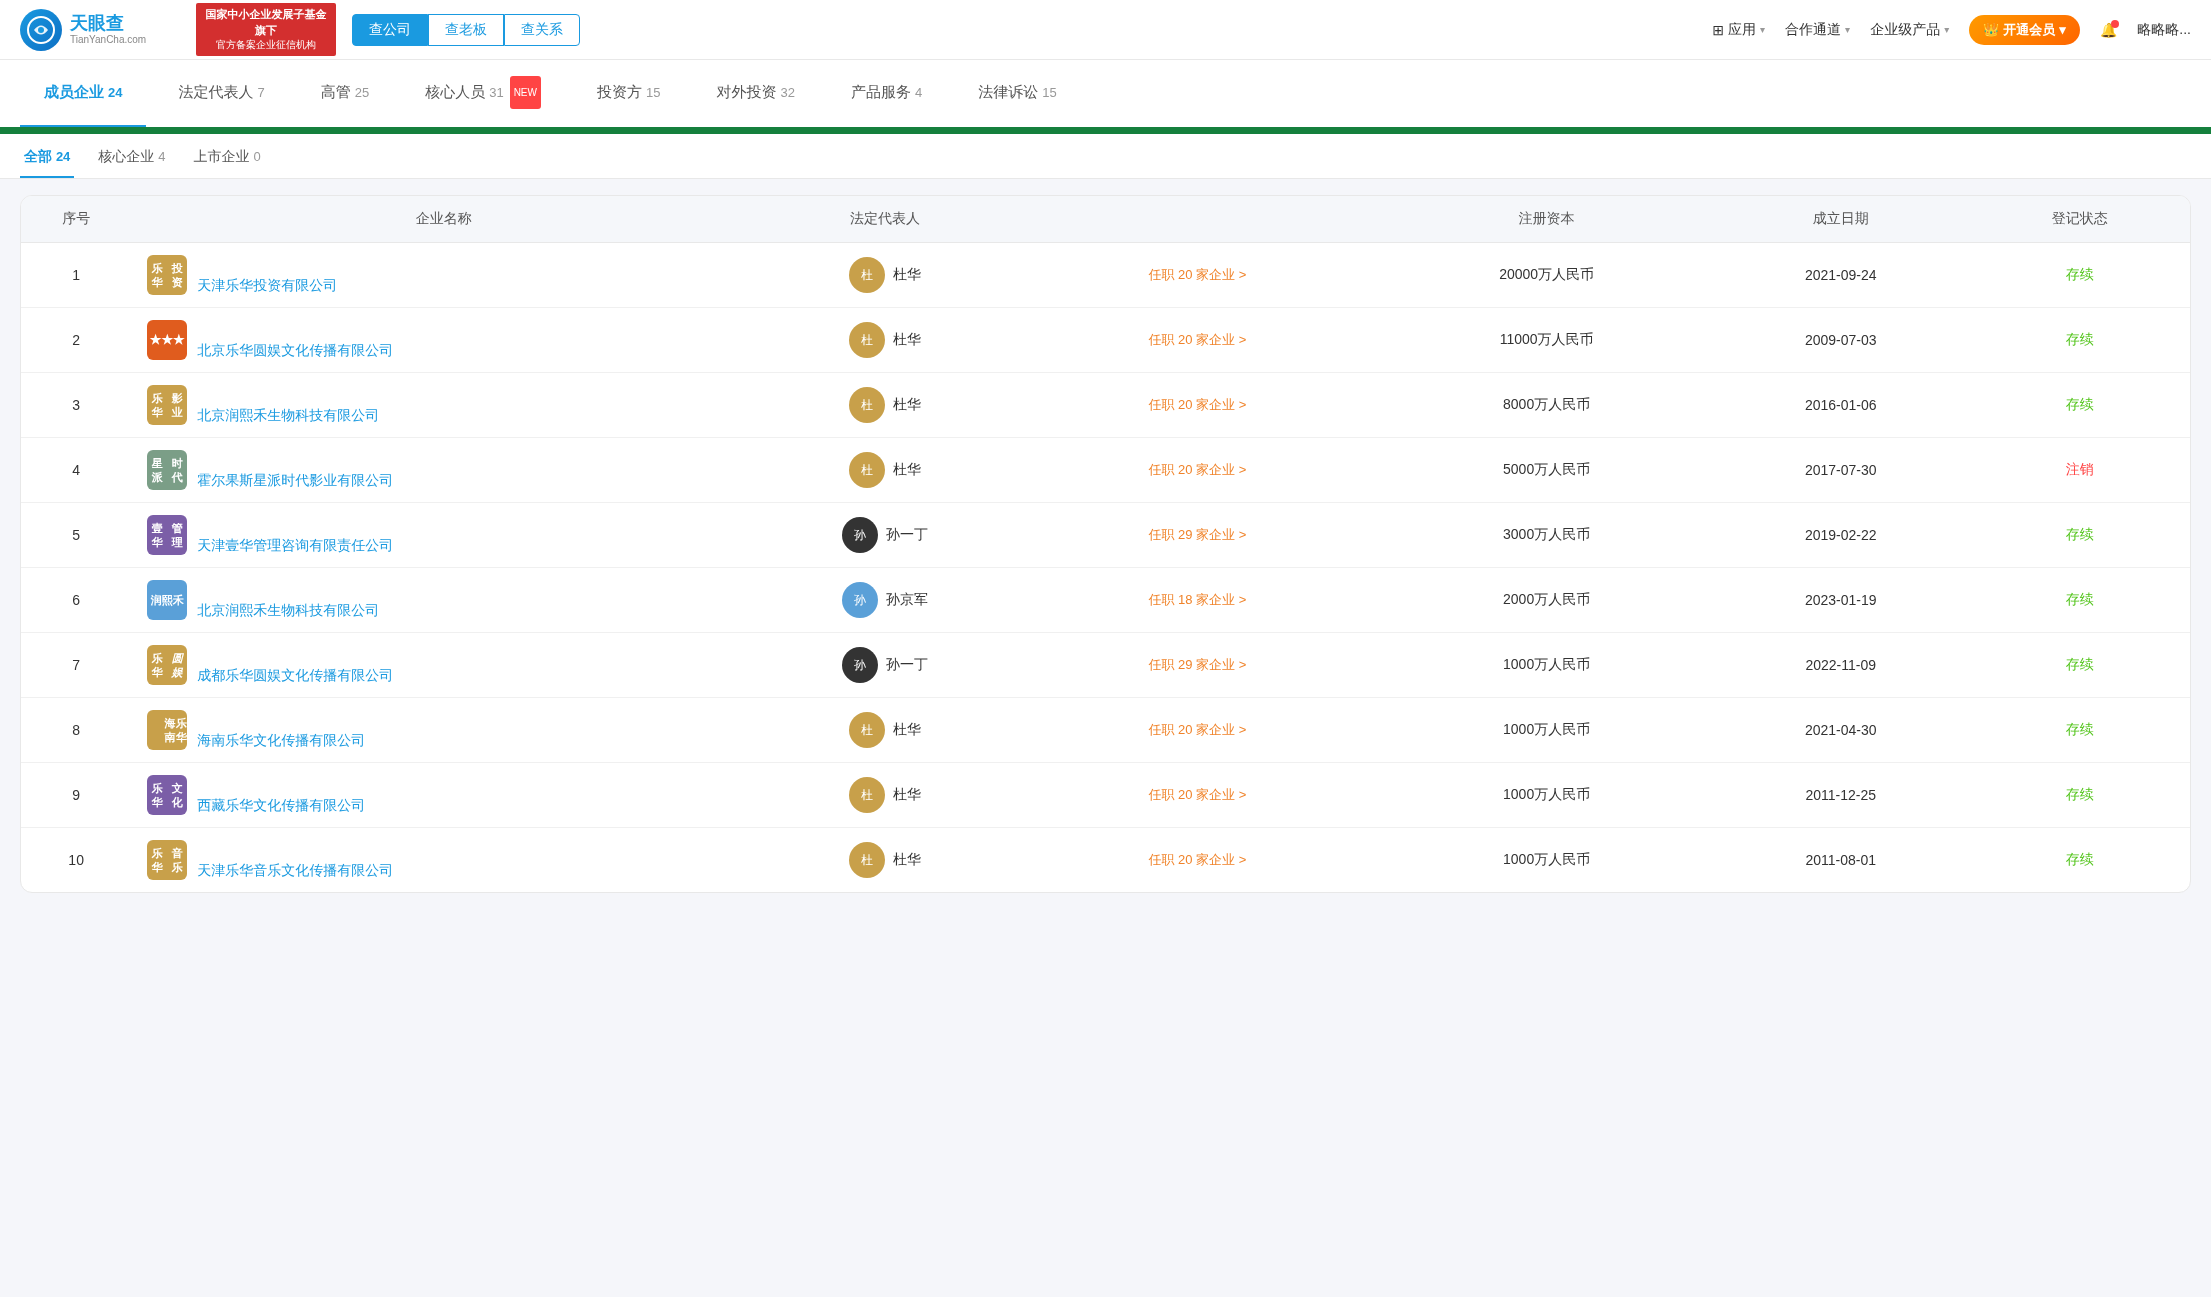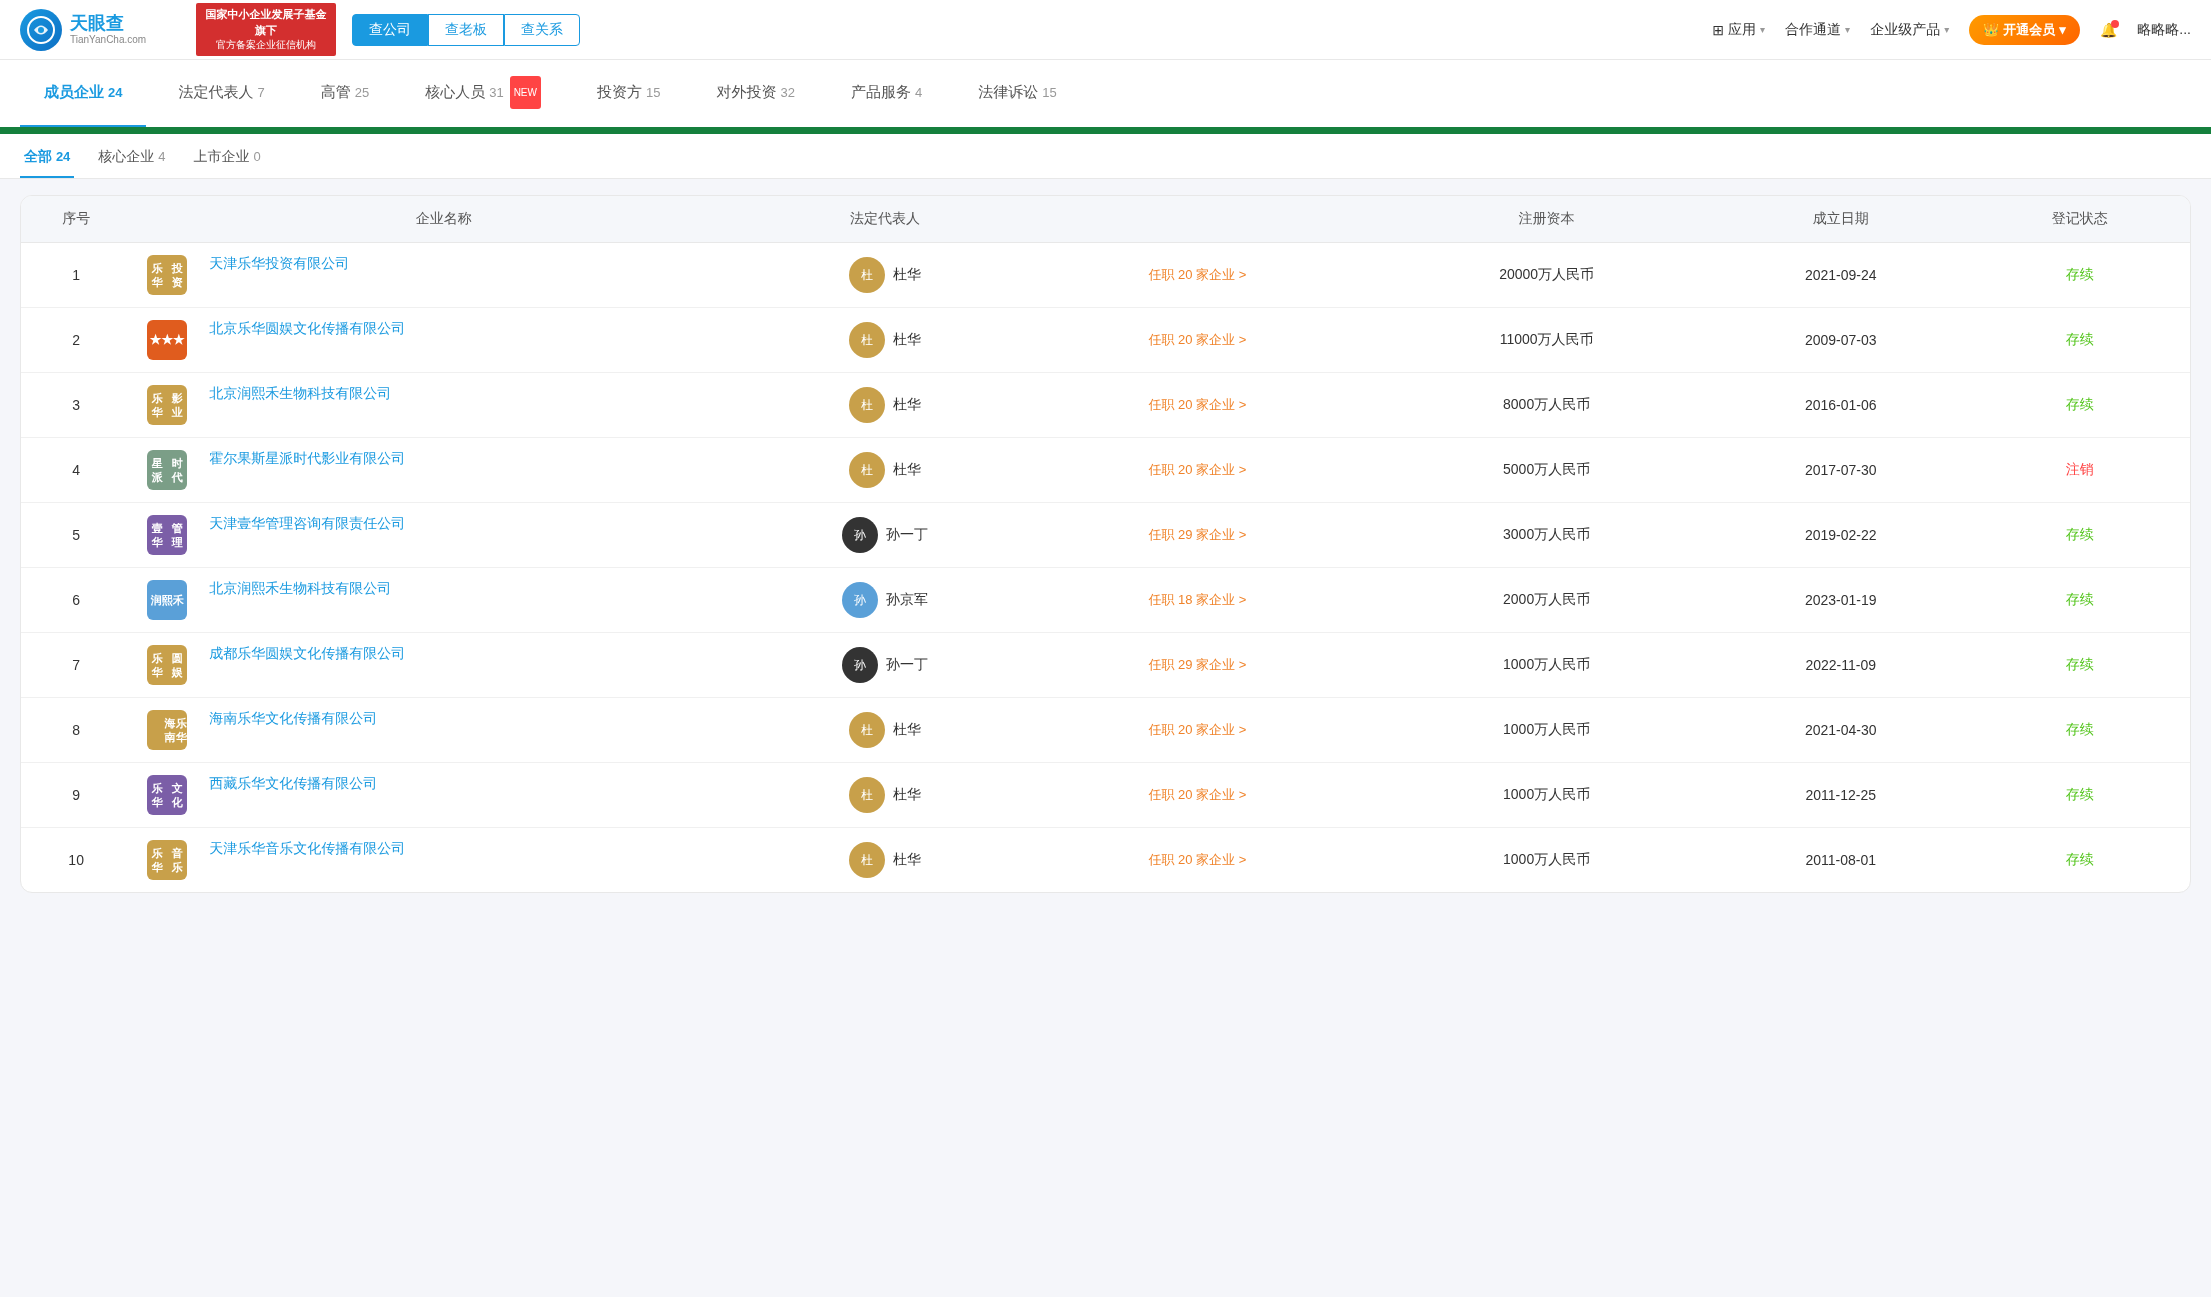--- a/index.html
+++ b/index.html
@@ -53,21 +53,21 @@
     
     .table-container { background: #fff; margin: 16px 20px; border-radius: 12px; border: 1px solid #e8e8e8; overflow: hidden; }
     table { width: 100%; border-collapse: collapse; }
     thead tr { background: #f5f7fa; }
     thead th { padding: 14px 16px; font-size: 14px; color: #555; font-weight: 500; text-align: center; border-bottom: 1px solid #e8e8e8; }
     tbody tr { border-bottom: 1px solid #f0f0f0; }
     tbody tr:last-child { border-bottom: none; }
     tbody td { padding: 12px 16px; font-size: 14px; text-align: center; vertical-align: middle; }
     .td-left { text-align: left; }
 
-    .company-cell { display: flex; align-items: flex-start; gap: 22px; }
+    .company-cell { display: flex; align-items: flex-end; gap: 10px; }
     .company-logo { width: 40px; height: 40px; border-radius: 6px; display: flex; align-items: center; justify-content: center; font-size: 11px; color: #fff; font-weight: bold; line-height: 1.2; text-align: center; flex-shrink: 0; }
     .company-name { color: #1a9ae0; cursor: pointer; font-size: 14px; }
 
     .rep-cell { display: flex; align-items: center; gap: 8px; justify-content: center; }
     .rep-avatar { width: 36px; height: 36px; border-radius: 50%; overflow: hidden; background: #ddd; flex-shrink: 0; display: flex; align-items: center; justify-content: center; font-size: 12px; color: #fff; }
     .rep-name { font-size: 14px; color: #333; }
 
     .job-link { color: #f0832a; font-size: 13px; cursor: pointer; white-space: nowrap; }
 
     .status-active { color: #52c41a; font-weight: 500; }
@@ -347,21 +347,21 @@
     <td>2000万人民币</td>
     <td>2023-01-19</td>
     <td><span class="status-active">存续</span></td>
   </tr>
         <tr>
     <td>7</td>
     <td class="td-left">
       <div class="company-cell">
         <div class="company-logo" style="background:#c8a04a;">
                 <span style="display:block;font-size:11px;line-height:1.3;">乐华</span>
-                <span style="display:block;font-size:11px;line-height:1.3;">圆娱</span>
+                <span style="display:block;font-size:11px;line-height:1.3;font-style:italic;">圆娱</span>
               </div>
         <span class="company-name">成都乐华圆娱文化传播有限公司</span>
       </div>
     </td>
     <td>
       <div class="rep-cell">
         <div class="rep-avatar" style="background:#333;">孙</div>
         <span class="rep-name">孙一丁</span>
       </div>
     </td>

